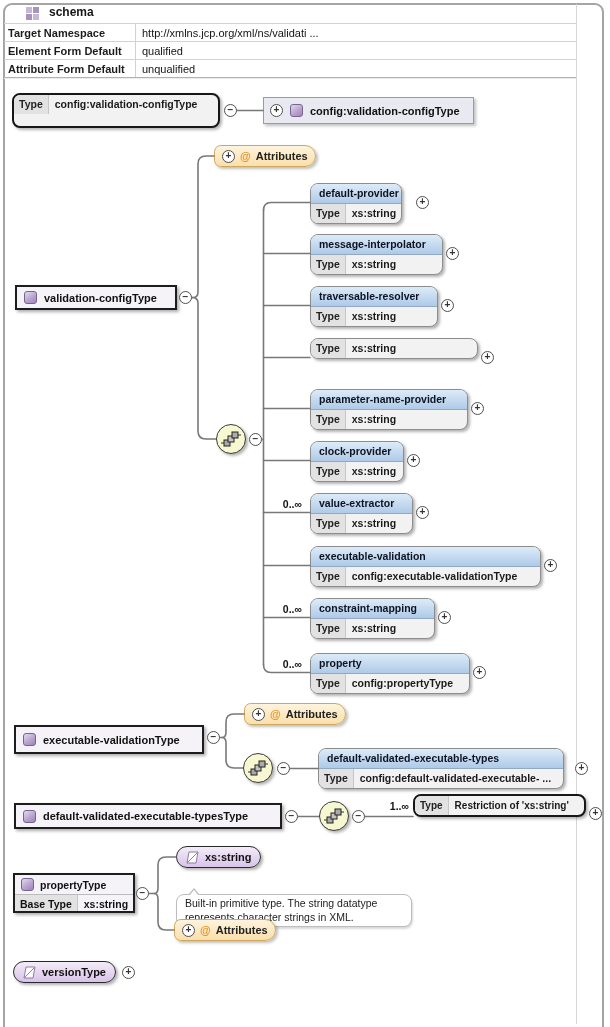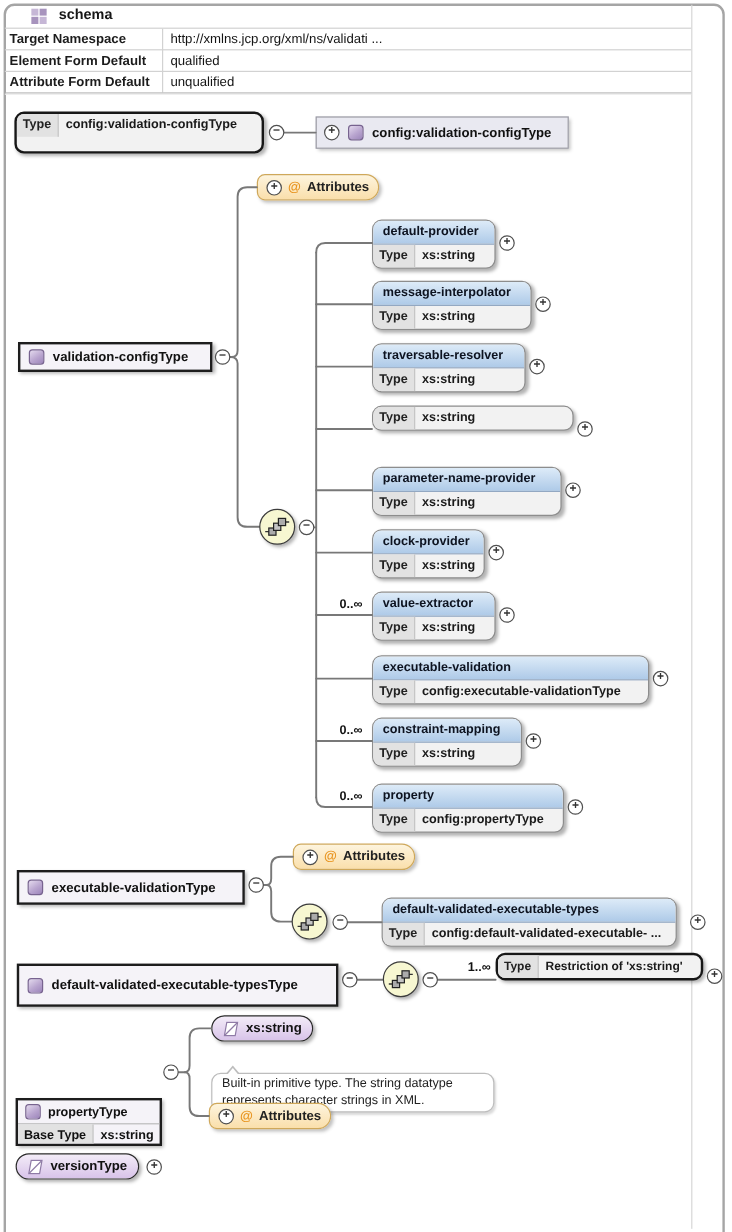--- a/index.html
+++ b/index.html
@@ -28,21 +28,21 @@
       background:linear-gradient(#ddebf8,#aecae8);border-bottom:1px solid #93a8c2;}
   .el-row{display:flex;height:19px;line-height:19px;font-size:10.5px;white-space:nowrap;}
   .el-row .tl{background:#e2e2e2;padding:0 5px;font-weight:bold;color:#222;border-right:1px solid #c6c6c6;}
   .el-row .tv{padding:0 6px;font-weight:bold;color:#1a1a1a;}
 
   
   .tbox{position:absolute;border:2px solid #1d1d1d;background:#f5f3f8;box-sizing:border-box;
       box-shadow:2px 2px 3px rgba(0,0,0,.32);display:flex;align-items:center;gap:7px;
       padding:0 7px;font-size:11px;font-weight:bold;color:#111;white-space:nowrap;}
   .tbox2{position:absolute;border:2px solid #1d1d1d;background:#f5f3f8;box-sizing:border-box;
-      box-shadow:2px 2px 3px rgba(0,0,0,.32);overflow:hidden;font-size:10.5px;margin-top:42px;}
+      box-shadow:2px 2px 3px rgba(0,0,0,.32);overflow:hidden;font-size:10.5px;}
   .tbox2 .t2-head{display:flex;align-items:center;gap:6px;height:19px;padding:0 6px;font-weight:bold;white-space:nowrap;}
   .tbox2 .t2-row{display:flex;height:19px;line-height:19px;border-top:1px solid #bbb;white-space:nowrap;}
   .tbox2 .tl{background:#e2e2e2;padding:0 5px;font-weight:bold;border-right:1px solid #c6c6c6;}
   .tbox2 .tv{padding:0 6px;font-weight:bold;}
 
   
   .refbox{position:absolute;border:1px solid #9b9ba4;background:#e9e9f1;box-sizing:border-box;
       box-shadow:2px 2px 3px rgba(0,0,0,.25);display:flex;align-items:center;gap:7px;
       padding:0 6px;font-size:11px;font-weight:bold;color:#111;white-space:nowrap;}
 
@@ -167,21 +167,21 @@
   <div class="seq" style="left:216px;top:424px">
     <svg width="22" height="18" viewBox="0 0 22 18">
       <path d="M1 13 H5 M17 5 H21" stroke="#333" stroke-width="1.2" fill="none"></path>
       <rect x="4" y="10" width="6" height="6" fill="#ababab" stroke="#222"></rect>
       <rect x="8" y="6" width="6" height="6" fill="#c4c4c4" stroke="#222"></rect>
       <rect x="12" y="2" width="6" height="6" fill="#ababab" stroke="#222"></rect>
     </svg>
   </div>
   <div class="pm" style="left:249px;top:433px">−</div>
 
-  <div class="el" style="left:310px;top:183px;width:103px">
+  <div class="el" style="left:310px;top:183px;width:92px">
     <div class="el-head">default-provider</div>
     <div class="el-row">
         <span class="tl">Type</span>
         <span class="tv">xs:string</span>
       </div>
   </div>
   <div class="pm" style="left:416px;top:196px">+</div>
 
   <div class="el" style="left:310px;top:234px;width:133px">
     <div class="el-head">message-interpolator</div>
@@ -287,21 +287,21 @@
   <div class="pm" style="left:277px;top:762px">−</div>
   <div class="el" style="left:318px;top:748px;width:246px">
     <div class="el-head">default-validated-executable-types</div>
     <div class="el-row">
         <span class="tl">Type</span>
         <span class="tv">config:default-validated-executable- ...</span>
       </div>
   </div>
   <div class="pm" style="left:575px;top:762px">+</div>
 
-  <div class="tbox" style="left:14px;top:803px;width:268px;height:36px">
+  <div class="tbox" style="left:14px;top:803px;width:268px;height:26px">
     <span class="ct-icon"></span>
     <span>default-validated-executable-typesType</span>
   </div>
   <div class="pm" style="left:285px;top:810px">−</div>
   <div class="seq" style="left:319px;top:801px">
     <svg width="22" height="18" viewBox="0 0 22 18">
       <path d="M1 13 H5 M17 5 H21" stroke="#333" stroke-width="1.2" fill="none"></path>
       <rect x="4" y="10" width="6" height="6" fill="#ababab" stroke="#222"></rect>
       <rect x="8" y="6" width="6" height="6" fill="#c4c4c4" stroke="#222"></rect>
       <rect x="12" y="2" width="6" height="6" fill="#ababab" stroke="#222"></rect>

